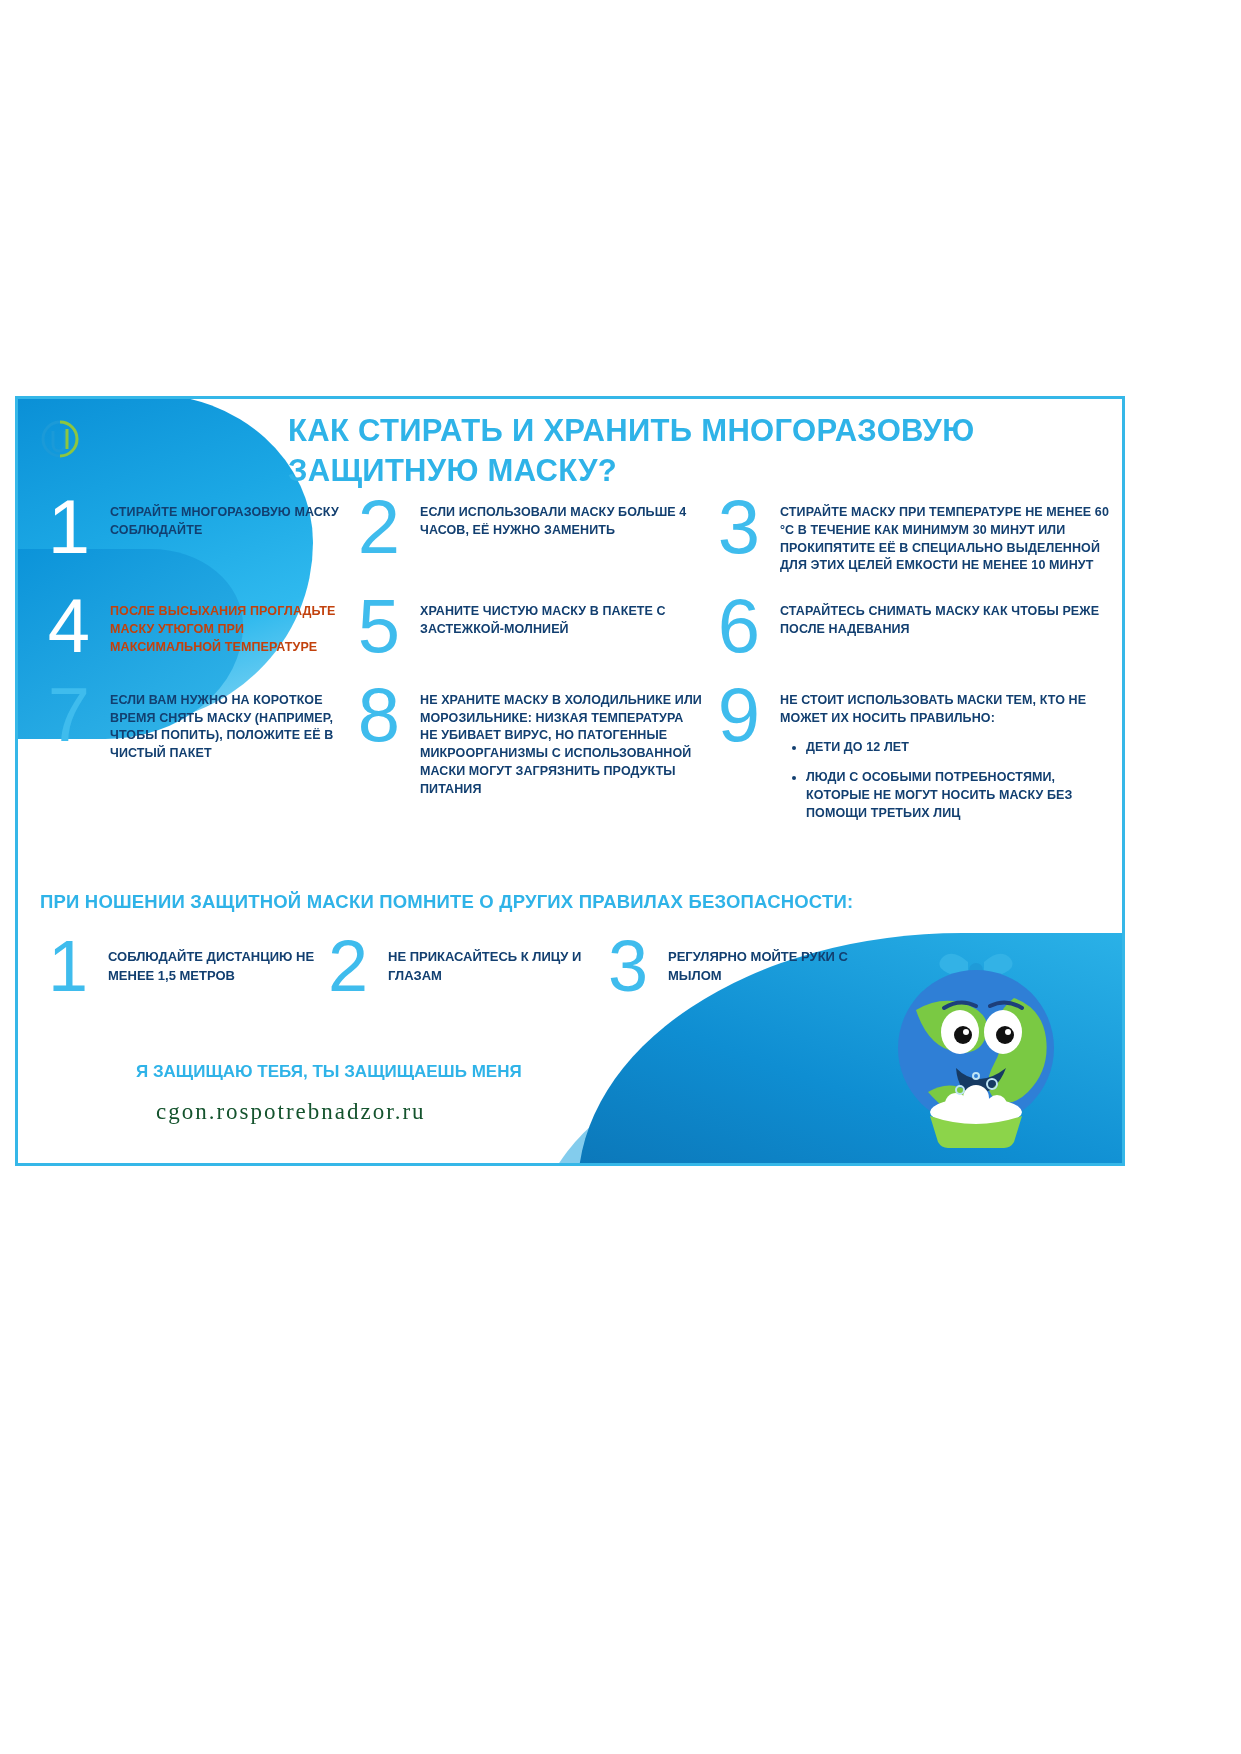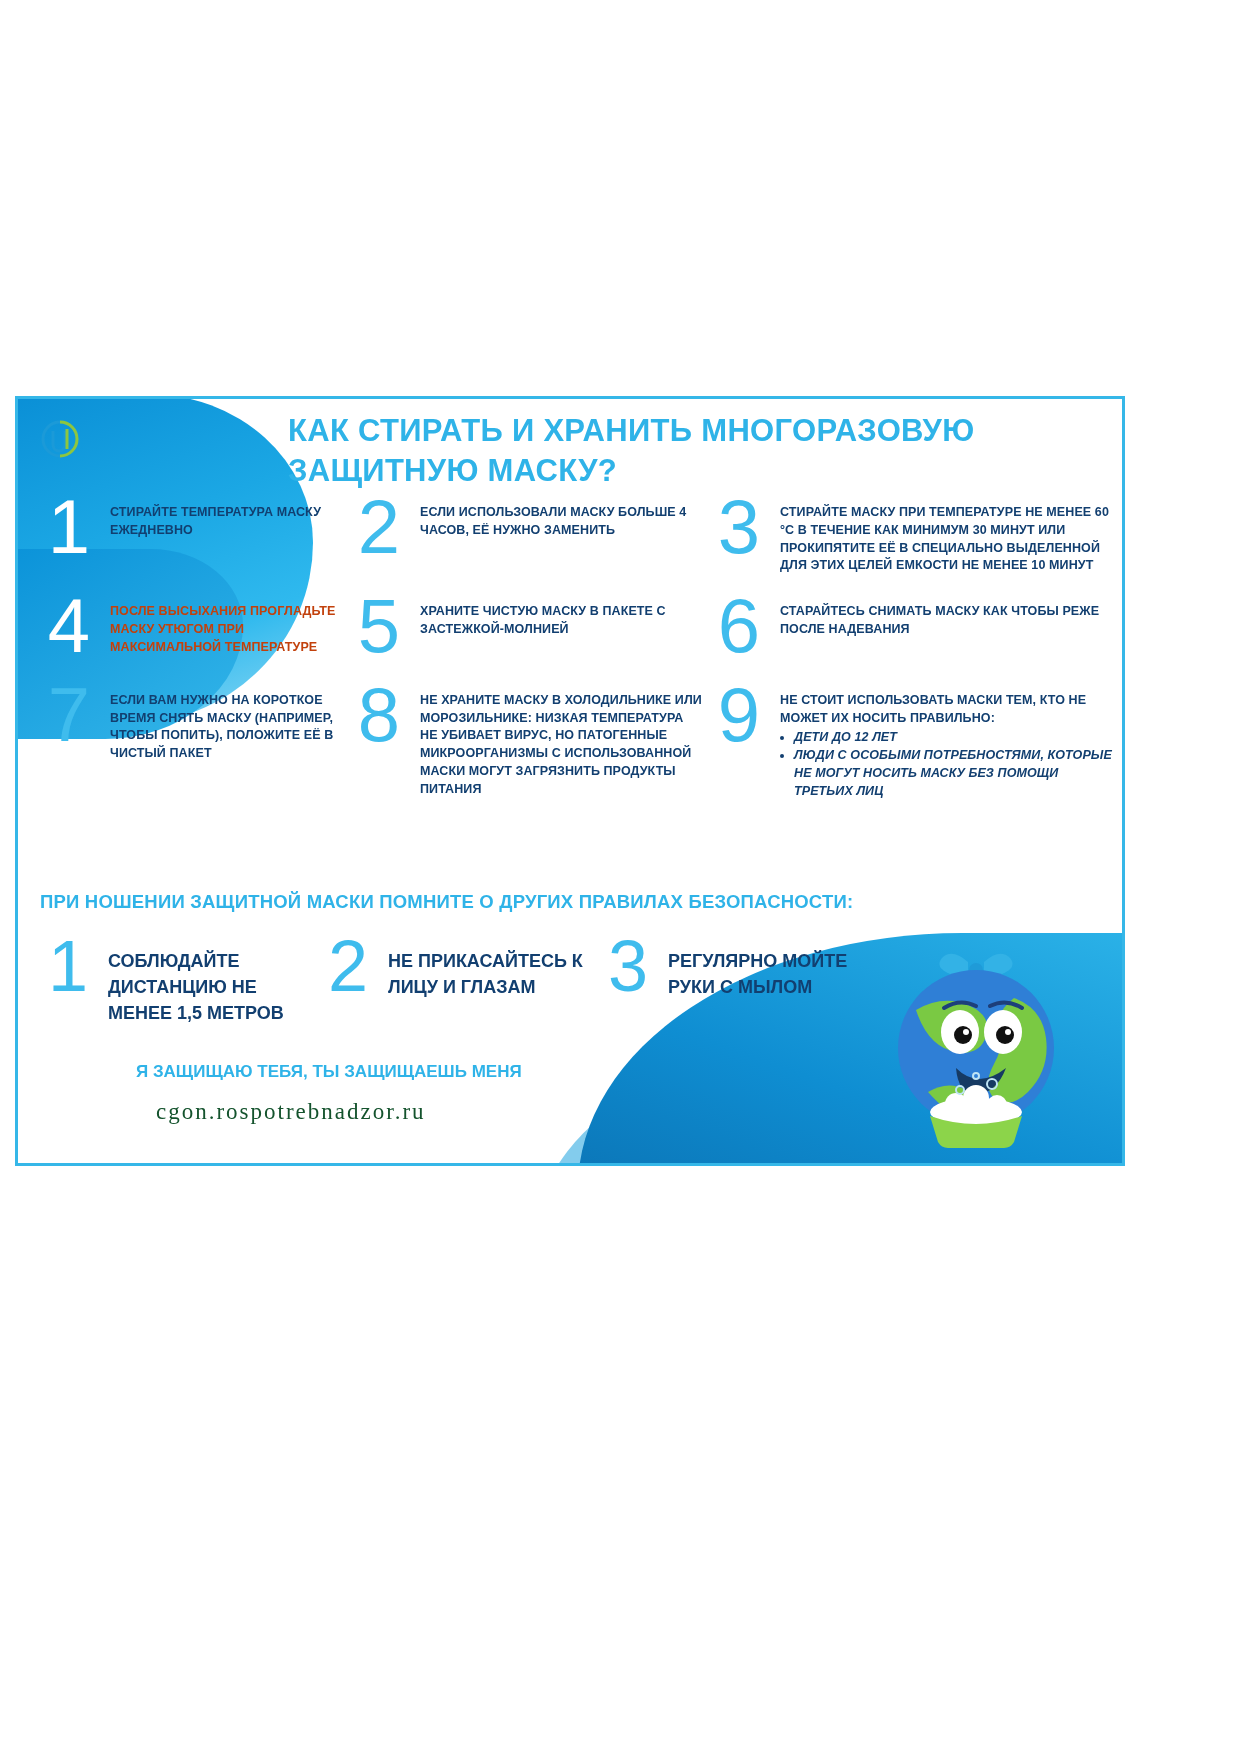--- a/index.html
+++ b/index.html
@@ -137,21 +137,21 @@
     font-weight: bold;
     color: #123f70;
     padding-top: 10px;
     letter-spacing: .1px;
   }
   .tip-text.white { color: #c2410c; }
   .tip-text ul {
     margin: 2px 0 0 0;
     padding-left: 14px;
   }
-  .tip-text li { margin: 0; font-style: italic; }
+  .tip-text li { margin: 12px; }
 
   .row1 { margin-bottom: 18px; }
   .row2 { margin-bottom: 22px; }
 
   
   .subtitle {
     position: absolute;
     left: 22px;
     top: 492px;
     font-size: 18.5px;
@@ -175,21 +175,21 @@
   .bnum {
     font-size: 72px;
     line-height: .9;
     color: #3fbced;
     width: 60px;
     text-align: center;
     flex: 0 0 auto;
     margin-right: 10px;
   }
   .btext {
-    font-size: 18px;
+    font-size: 13px;
     line-height: 1.45;
     font-weight: bold;
     color: #123f70;
     padding-top: 14px;
   }
 
   
   .slogan {
     position: absolute;
     left: 118px;
@@ -245,21 +245,21 @@
       <span>КАК СТИРАТЬ И ХРАНИТЬ МНОГОРАЗОВУЮ</span><br>
       <span>ЗАЩИТНУЮ МАСКУ?</span>
     </h1>
   </div>
 
   <div class="tips">
 
     <div class="row row1">
       <div class="tip col1">
         <div class="num white">1</div>
-        <div class="tip-text">СТИРАЙТЕ ТЕМПЕРАТУРА МАСКУ ЕЖЕДНЕВНО</div>
+        <div class="tip-text">СТИРАЙТЕ МНОГОРАЗОВУЮ МАСКУ СОБЛЮДАЙТЕ</div>
       </div>
       <div class="tip col2">
         <div class="num">2</div>
         <div class="tip-text">ЕСЛИ ИСПОЛЬЗОВАЛИ МАСКУ БОЛЬШЕ 4 ЧАСОВ, ЕЁ НУЖНО ЗАМЕНИТЬ</div>
       </div>
       <div class="tip col3">
         <div class="num">3</div>
         <div class="tip-text">СТИРАЙТЕ МАСКУ ПРИ ТЕМПЕРАТУРЕ НЕ МЕНЕЕ 60 °C В ТЕЧЕНИЕ КАК МИНИМУМ 30 МИНУТ ИЛИ ПРОКИПЯТИТЕ ЕЁ В СПЕЦИАЛЬНО ВЫДЕЛЕННОЙ ДЛЯ ЭТИХ ЦЕЛЕЙ ЕМКОСТИ НЕ МЕНЕЕ 10 МИНУТ</div>
       </div>
     </div>

